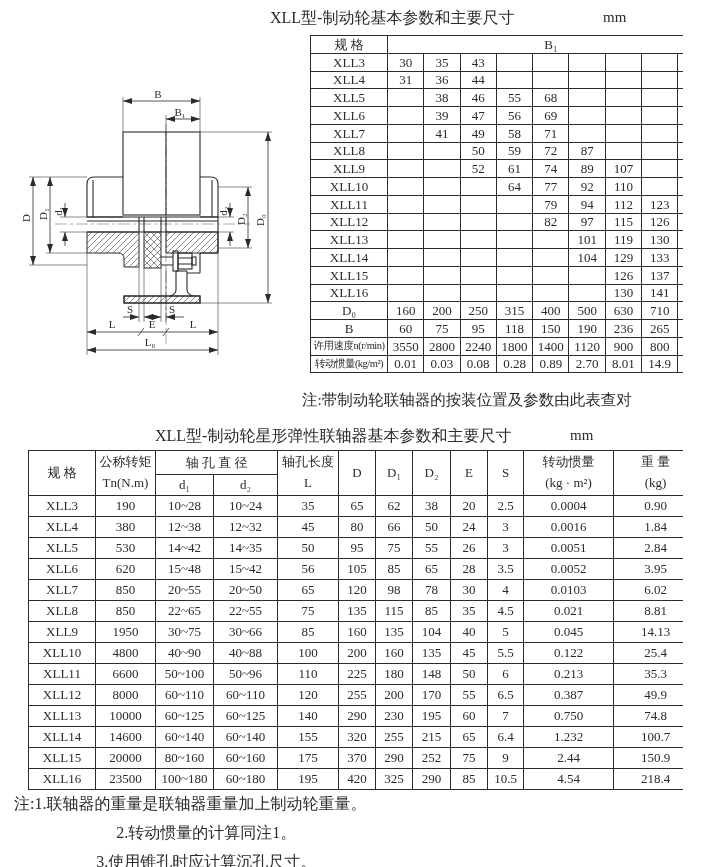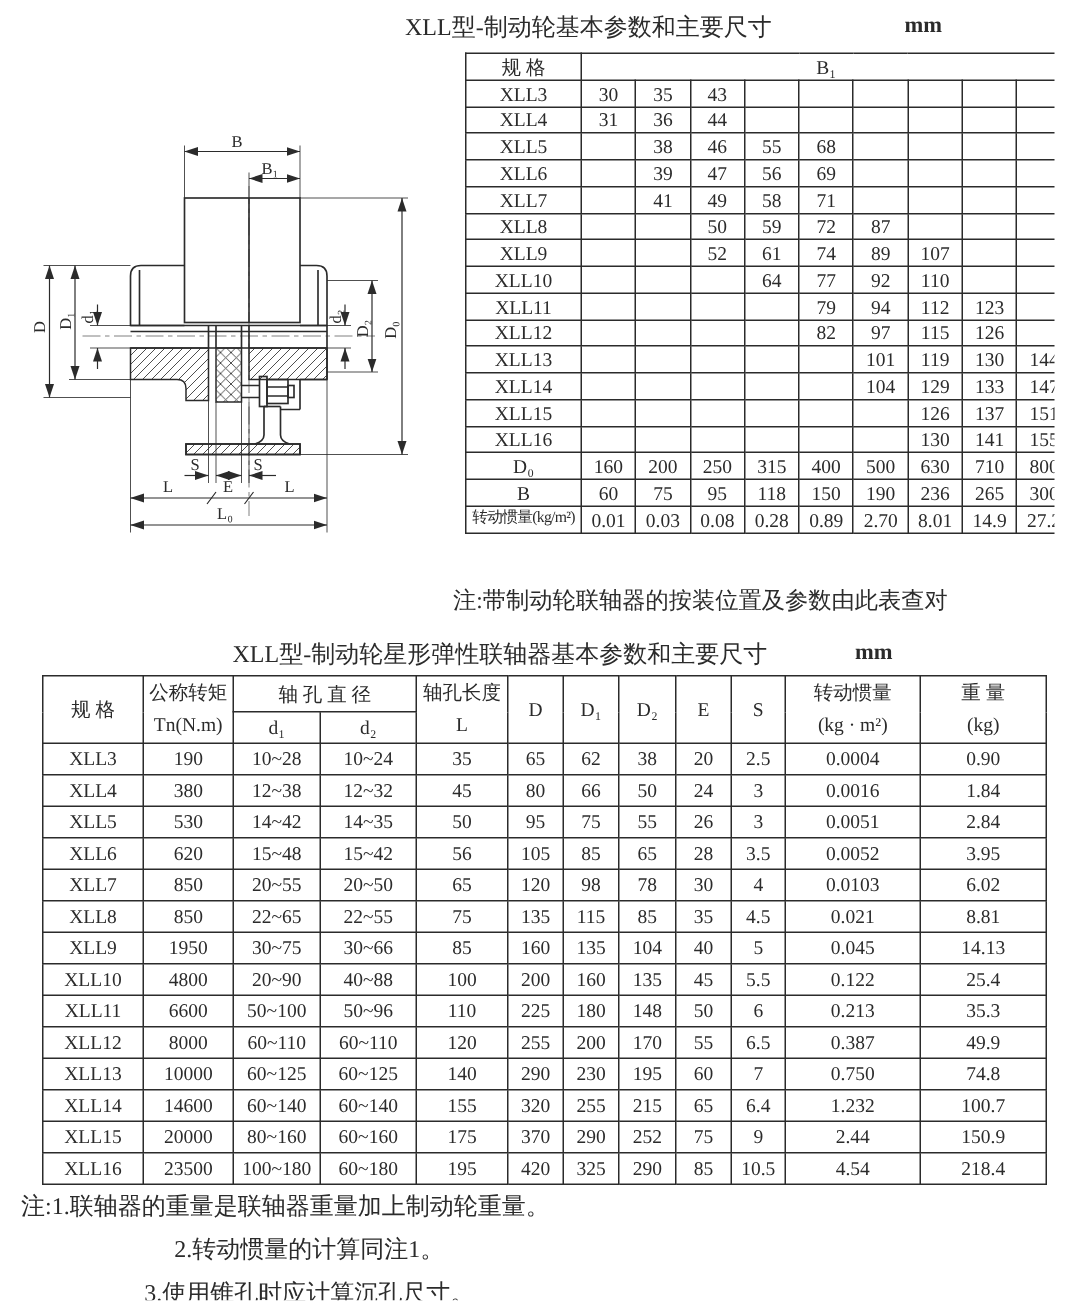--- a/index.html
+++ b/index.html
@@ -1,22 +1,22 @@
 <!DOCTYPE html>
 <html><head>
 <meta charset="utf-8">
 <style>
   html,body { margin:0; padding:0; background:#ffffff; }
   .page {
     position:relative; width:683px; height:867px; background:#ffffff;
-    font-family:"Liberation Serif","DejaVu Serif",serif; color:#2b2b2b; overflow:hidden;padding-left:20px;
+    font-family:"Liberation Serif","DejaVu Serif",serif; color:#2b2b2b; overflow:hidden;
   }
   .abs { position:absolute; }
   .title { font-size:16px; white-space:nowrap; }
-  .unit  { font-size:15px;font-weight:bold; }
+  .unit  { font-size:15px; }
   .note  { font-size:15.5px; white-space:nowrap; }
 
   
   table { border-collapse:collapse; table-layout:fixed; }
   td, th { border:1px solid #2b2b2b; text-align:center; vertical-align:middle;
            padding:0; font-weight:normal; overflow:hidden; white-space:nowrap; }
   .uptable { position:absolute; left:310px; top:35px; width:404px; font-size:13px; }
   .uptable tr { height:17.75px; }
   .uptable td { line-height:1; }
   .uptable .sm { font-size:10.5px; letter-spacing:-0.5px; }
@@ -345,20 +345,32 @@
           <td>B</td>
           <td>60</td>
           <td>75</td>
           <td>95</td>
           <td>118</td>
           <td>150</td>
           <td>190</td>
           <td>236</td>
           <td>265</td>
           <td>300</td>
+        </tr>
+        <tr>
+          <td class="sm">许用速度n(r/min)</td>
+          <td>3550</td>
+          <td>2800</td>
+          <td>2240</td>
+          <td>1800</td>
+          <td>1400</td>
+          <td>1120</td>
+          <td>900</td>
+          <td>800</td>
+          <td>710</td>
         </tr>
         <tr>
           <td class="sm">转动惯量(kg/m²)</td>
           <td>0.01</td>
           <td>0.03</td>
           <td>0.08</td>
           <td>0.28</td>
           <td>0.89</td>
           <td>2.70</td>
           <td>8.01</td>
@@ -514,21 +526,21 @@
           <td>135</td>
           <td>104</td>
           <td>40</td>
           <td>5</td>
           <td>0.045</td>
           <td>14.13</td>
         </tr>
         <tr>
           <td>XLL10</td>
           <td>4800</td>
-          <td>20~90</td>
+          <td>40~90</td>
           <td>40~88</td>
           <td>100</td>
           <td>200</td>
           <td>160</td>
           <td>135</td>
           <td>45</td>
           <td>5.5</td>
           <td>0.122</td>
           <td>25.4</td>
         </tr>

